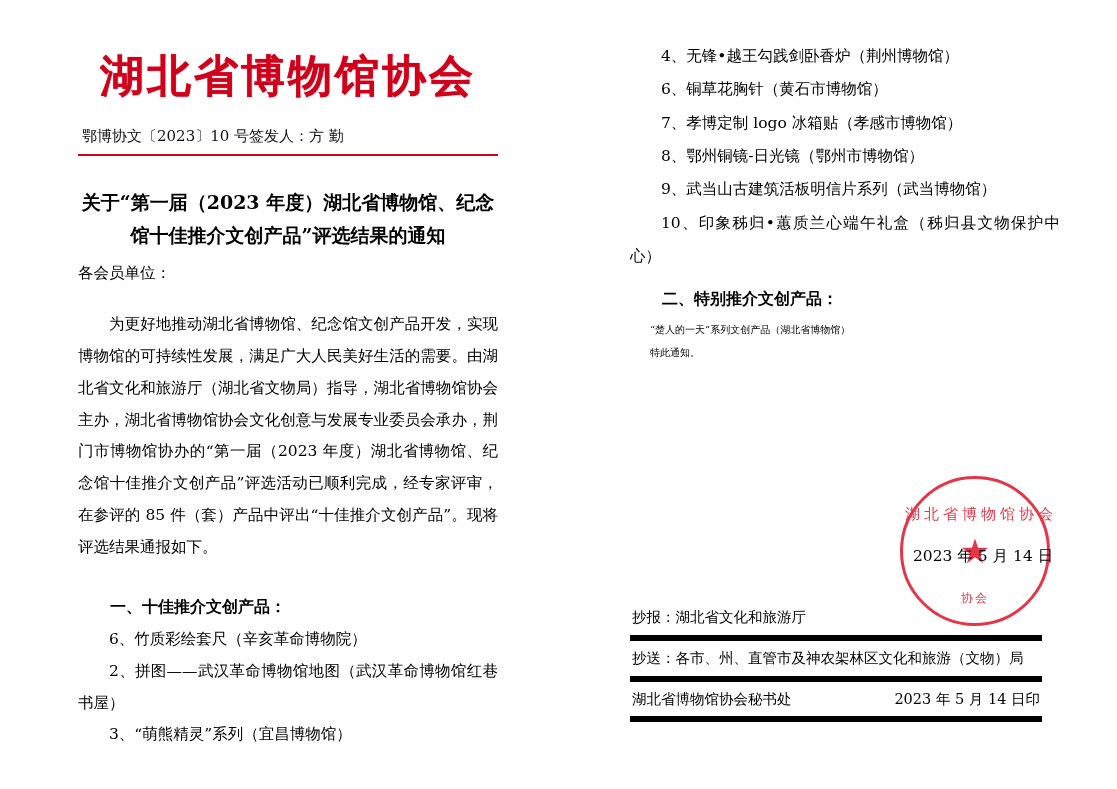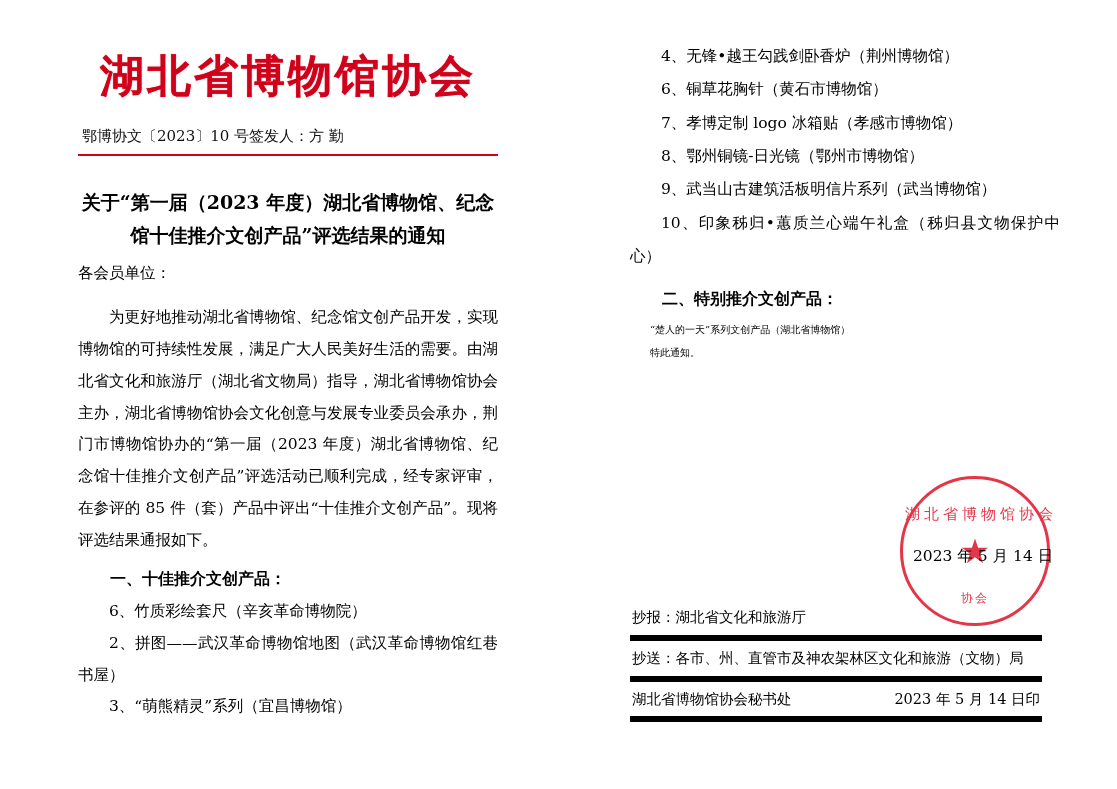--- a/index.html
+++ b/index.html
@@ -64,39 +64,39 @@
     line-height: 1.75;
     color: #000;
     text-align: center;
     margin-bottom: 6px;
   }
   .salutation {
     font-family: "DejaVu Serif", "Liberation Serif", serif;
     font-size: 15.5px;
     line-height: 2.0;
     color: #000;
-    margin-bottom: 13px;
+    margin-bottom: 20px;
   }
   .body-para {
     font-family: "DejaVu Serif", "Liberation Serif", serif;
     font-size: 15.5px;
     line-height: 2.05;
     color: #000;
     text-align: justify;
     text-justify: inter-ideograph;
     text-indent: 2em;
   }
   .section-head {
     font-family: "DejaVu Serif", "Liberation Serif", serif;
     font-weight: bold;
     font-size: 16px;
     line-height: 2.1;
     color: #000;
     text-indent: 2em;
-    margin-top: 6px;
+    margin-top: 27px;
   }
   .list-item {
     font-family: "DejaVu Serif", "Liberation Serif", serif;
     font-size: 15.5px;
     line-height: 2.05;
     color: #000;
     text-indent: 2em;
     text-align: justify;
     text-justify: inter-ideograph;
   }

